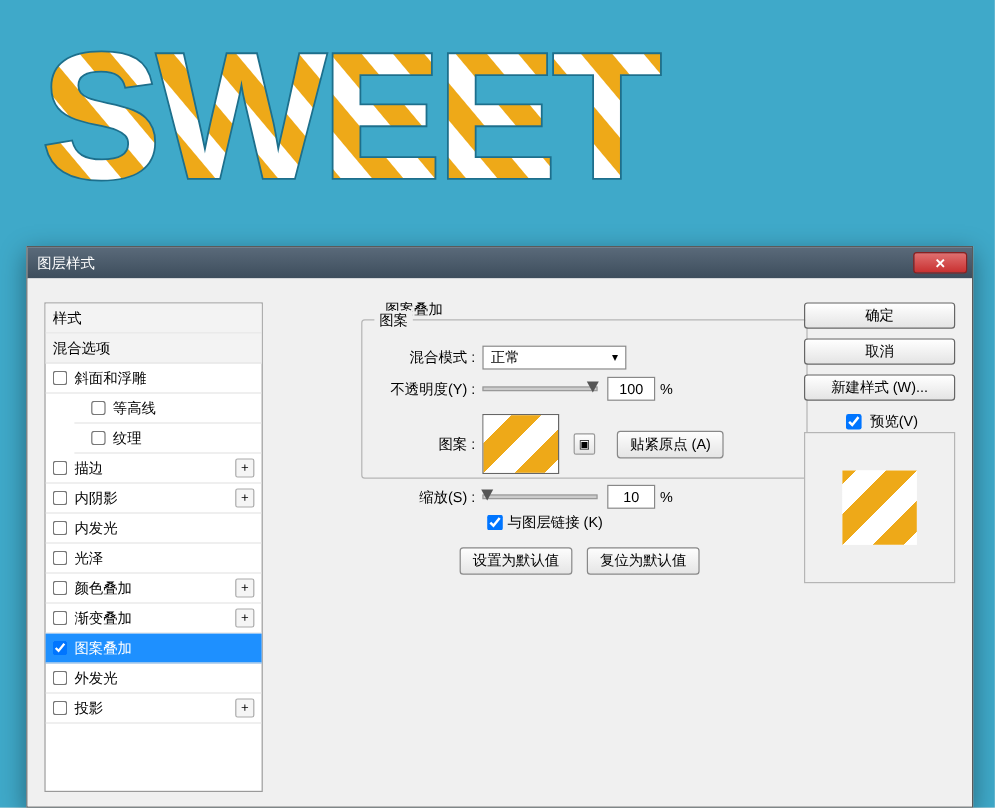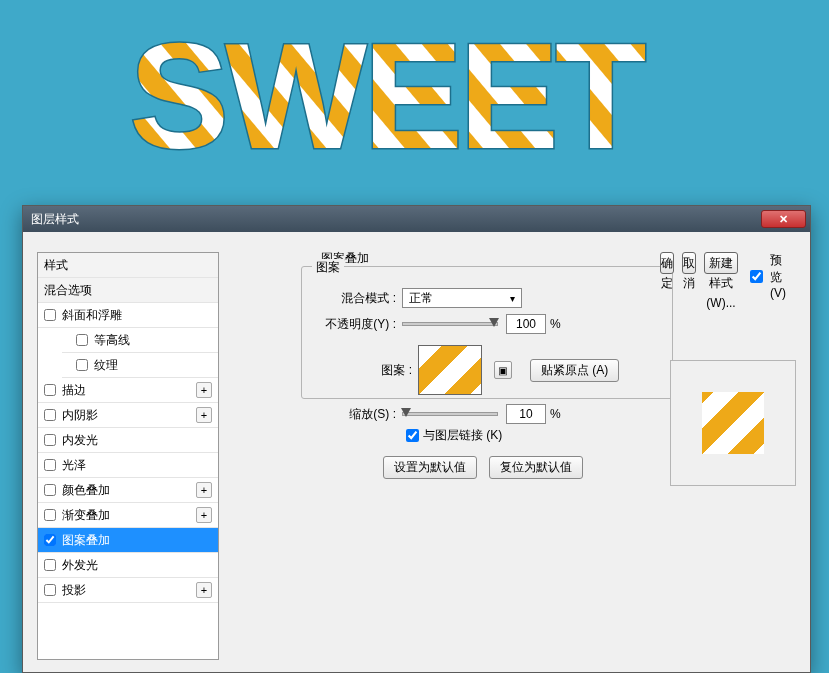--- a/index.html
+++ b/index.html
@@ -11,21 +11,21 @@
     font-family: "Microsoft YaHei", "SimSun", sans-serif;
     font-size: 12px;
     color: #000;
     overflow: hidden;
   }
   .canvas-area {
     width: 677px;
     height: 205px;
     display: flex;
     align-items: center;
-    justify-content: flex-end;
+    justify-content: flex-start;
   }
   .sweet {
     width: 582px;
     height: 150px;
   }
   .dialog {
     position: absolute;
     left: 22px;
     top: 205px;
     width: 789px;
@@ -211,25 +211,25 @@
   .btn-row {
     position: absolute;
     left: 360px;
     top: 224px;
     display: flex;
     gap: 12px;
   }
   
   .right-btns {
     position: absolute;
-    right: 24px;
+    right: 14px;
     top: 20px;
     width: 126px;
     display: flex;
-    flex-direction: row;
+    flex-direction: column;
     gap: 8px;
     justify-content: space-between;
   }
   .act-btn {
     height: 22px;
     border: 1px solid #666;
     background: linear-gradient(#ffffff, #e4e4e4);
     border-radius: 3px;
     text-align: center;
     line-height: 20px;
@@ -372,21 +372,21 @@
 
       <div class="frow" style="left:16px; top:46px;">
         <span class="flabel">不透明度(Y) :</span>
         <div class="slider-track">
           <div class="slider-thumb" style="left:86px;"></div>
         </div>
         <div class="numbox">100</div>
         <span>%</span>
       </div>
 
-      <div class="frow" style="left:32px; top:76px; height:54px;">
+      <div class="frow" style="left:16px; top:76px; height:54px;">
         <span class="flabel" style="align-self:center;">图案 :</span>
         <div class="pattern-swatch stripes"></div>
         <span style="width:12px;"></span>
         <div class="icon-btn">
           <span style="font-size:10px;">▣</span>
         </div>
         <span style="width:18px;"></span>
         <div class="mini-btn">
           <span>贴紧原点 (A)</span>
         </div>

